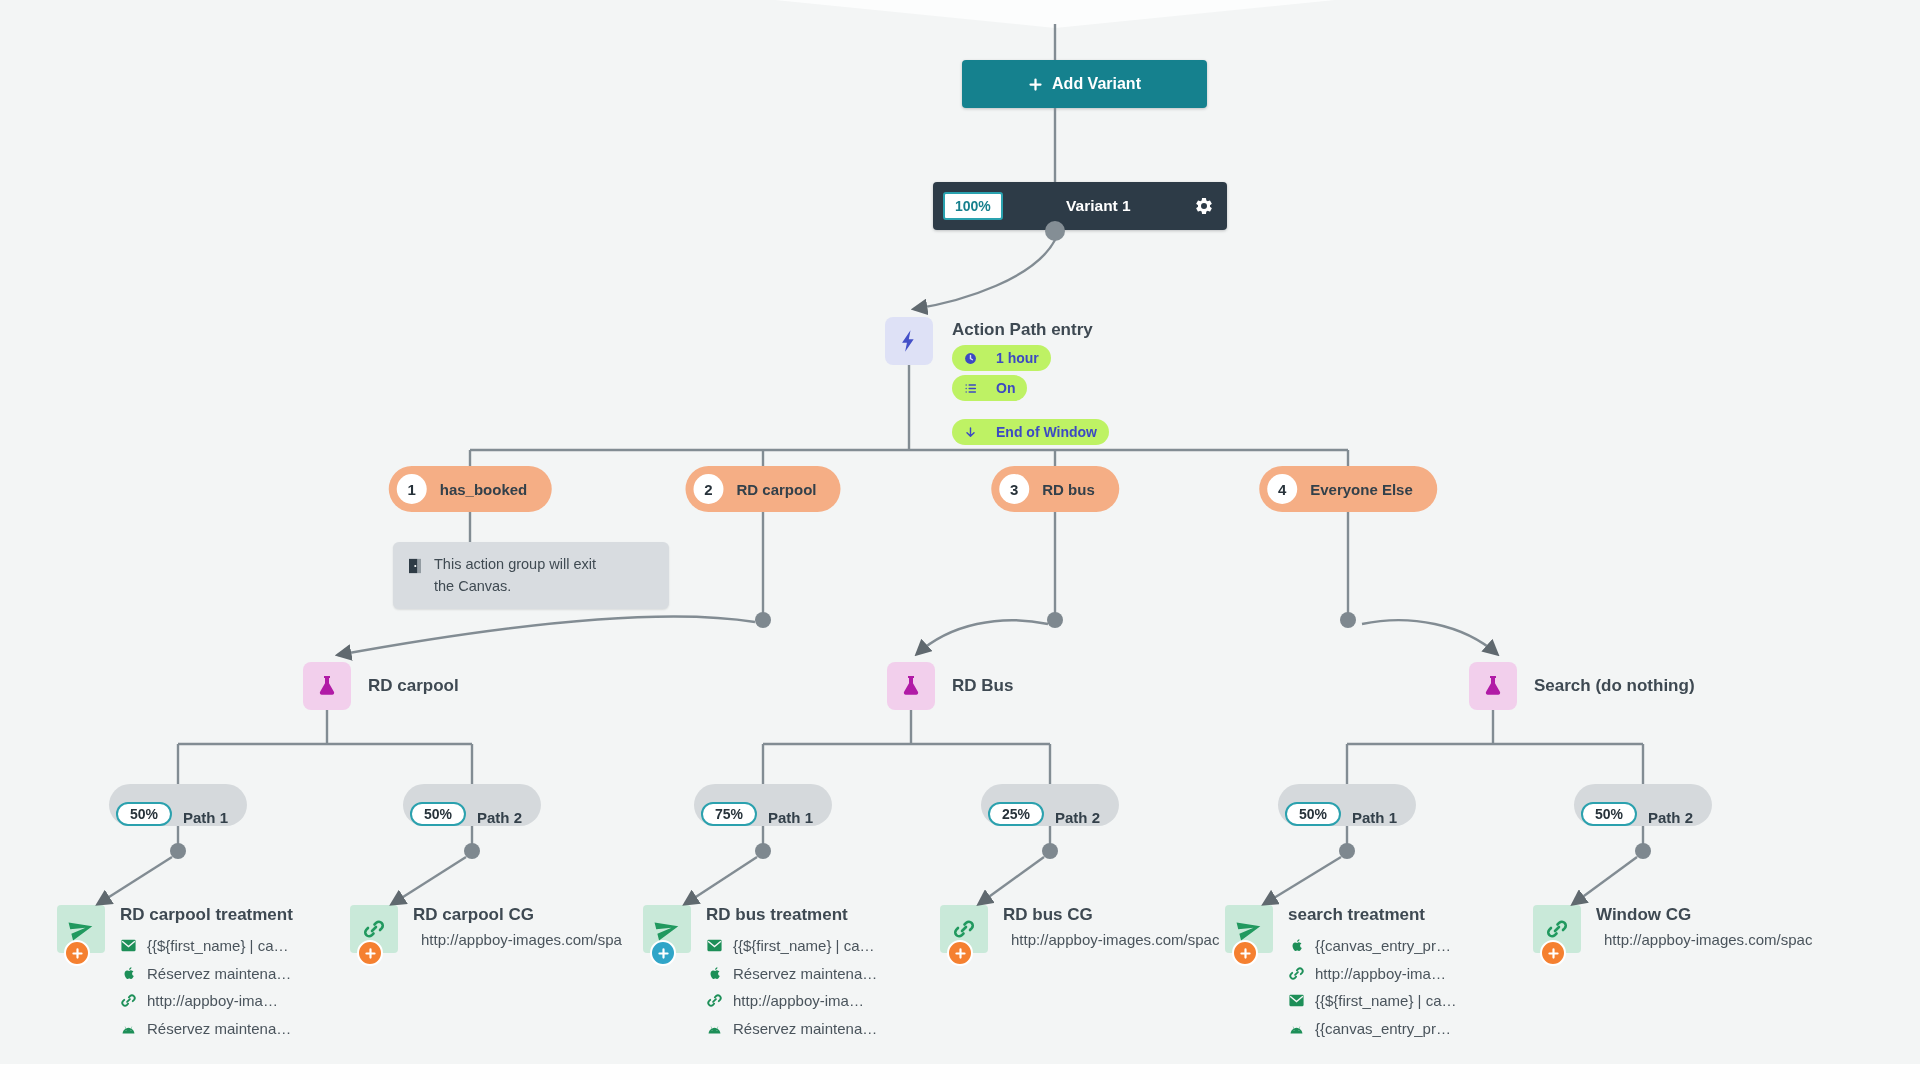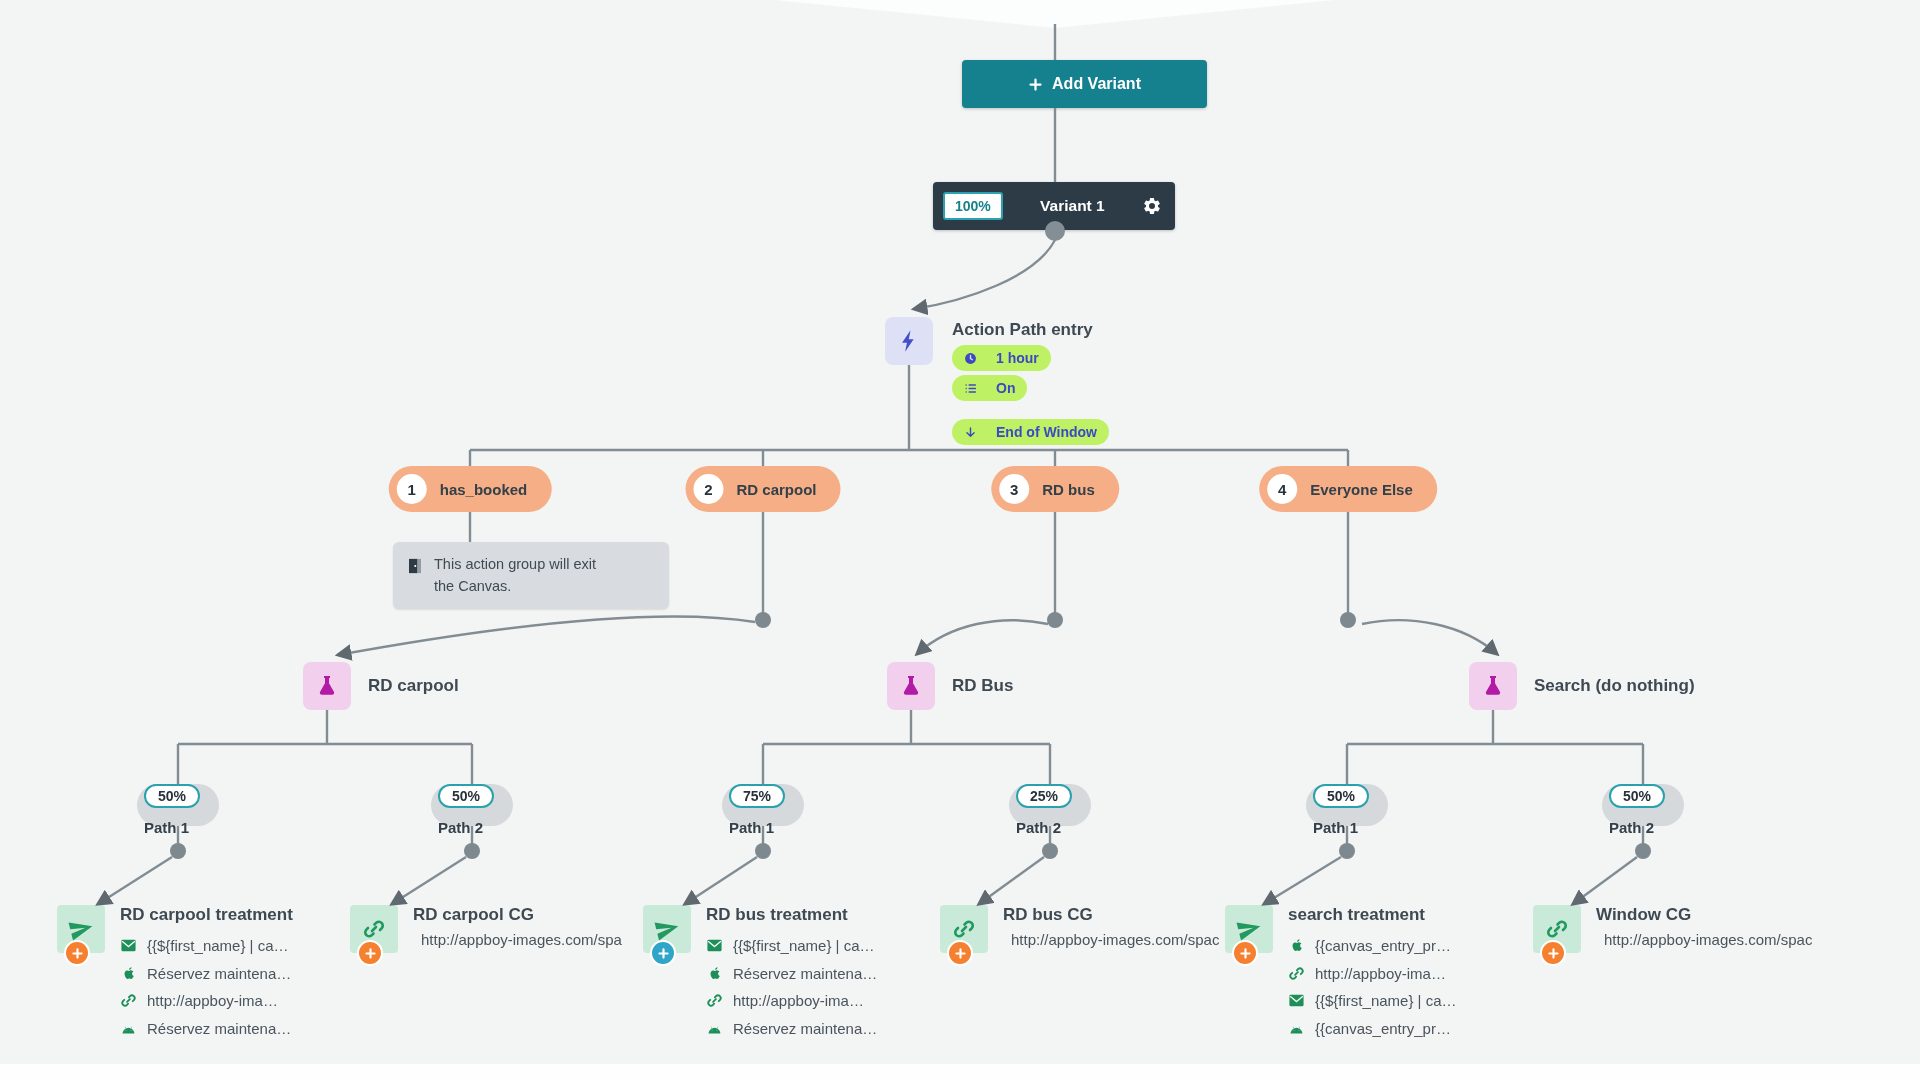--- a/index.html
+++ b/index.html
@@ -15,21 +15,21 @@
   .add-variant{
     position:absolute;left:933px;top:60px;width:245px;height:48px;z-index:2;
     background:#15818e;border:none;border-radius:4px;cursor:pointer;
     display:flex;align-items:center;justify-content:center;gap:9px;
     color:#fff;font-weight:bold;font-size:16px;font-family:inherit;
     box-shadow:0 1px 3px rgba(30,40,45,.25);
     margin-left:29px;
   }
   
   .variant-node{
-    position:absolute;left:933px;top:182px;width:242px;height:48px;z-index:2;
+    position:absolute;left:933px;top:182px;width:294px;height:48px;z-index:2;
     background:#2d3b47;border-radius:4px;display:flex;align-items:center;
     box-shadow:0 1px 3px rgba(30,40,45,.25);cursor:pointer;
   }
   .variant-pct{
     margin-left:10px;background:#fff;border:2px solid #2aa2af;border-radius:3px;
     padding:4px 10px;font-weight:bold;font-size:14px;color:#17808d;
   }
   .variant-name{flex:1;text-align:center;color:#fff;font-weight:bold;font-size:15.5px;}
   .gear{margin-right:13px;width:20px;height:20px;flex:0 0 auto;cursor:pointer;}
 
@@ -69,22 +69,22 @@
     box-shadow:0 1px 2px rgba(30,40,45,.12);
     margin-left:48px;
   }
   .tooltip .door{width:18px;height:22px;flex:0 0 auto;margin-top:2px;color:#2e3b45;}
 
   .exp-label{position:absolute;font-size:17px;font-weight:bold;color:#3e4952;z-index:2;white-space:nowrap;}
 
   
   .path-pill{
     position:absolute;top:784px;height:42px;transform:translateX(-50%);z-index:2;
-    background:#d5d9dc;border-radius:21px;display:flex;align-items:flex-start;gap:11px;
-    padding:0 19px 0 7px;cursor:pointer;white-space:nowrap;flex-direction:column;
+    background:#d5d9dc;border-radius:21px;display:flex;align-items:flex-end;gap:11px;
+    padding:0 19px 0 7px;cursor:pointer;white-space:nowrap;
   }
   .path-pct{
     background:#fff;border:2px solid #2ba1ae;border-radius:14px;padding:2px 12px;
     font-weight:bold;font-size:14px;color:#27323a;
   }
   .path-label{font-size:15px;font-weight:bold;color:#33404a;}
 
   
   .leaf{position:absolute;top:905px;z-index:2;}
   .leaf .sq{left:0;top:0;}

